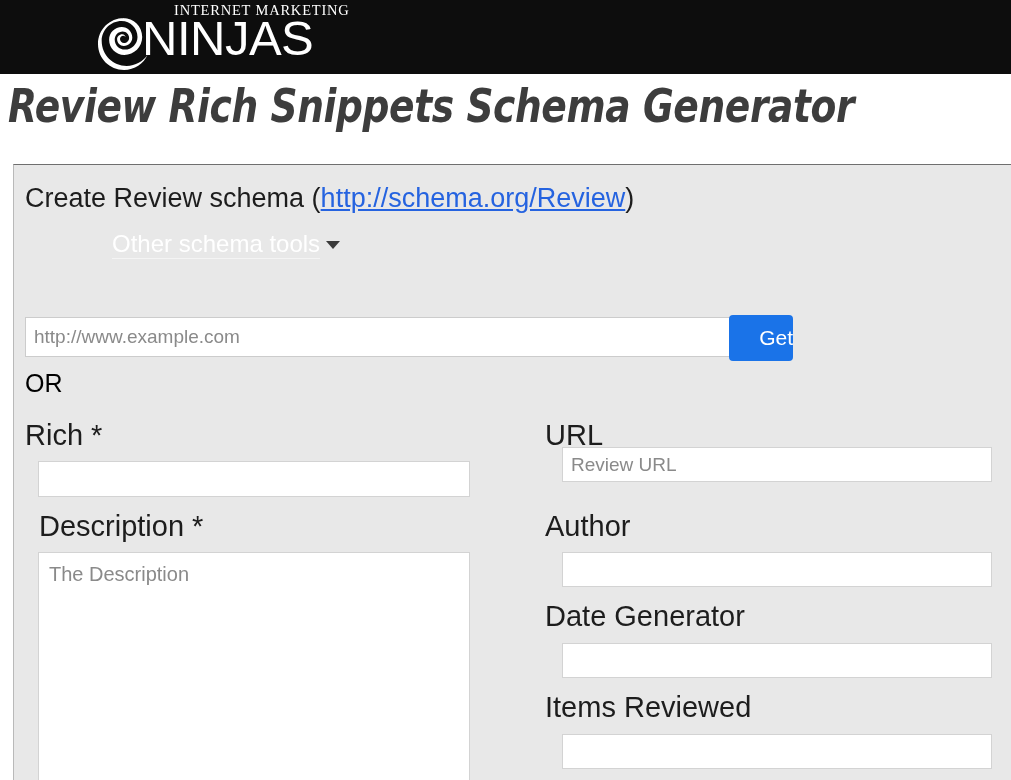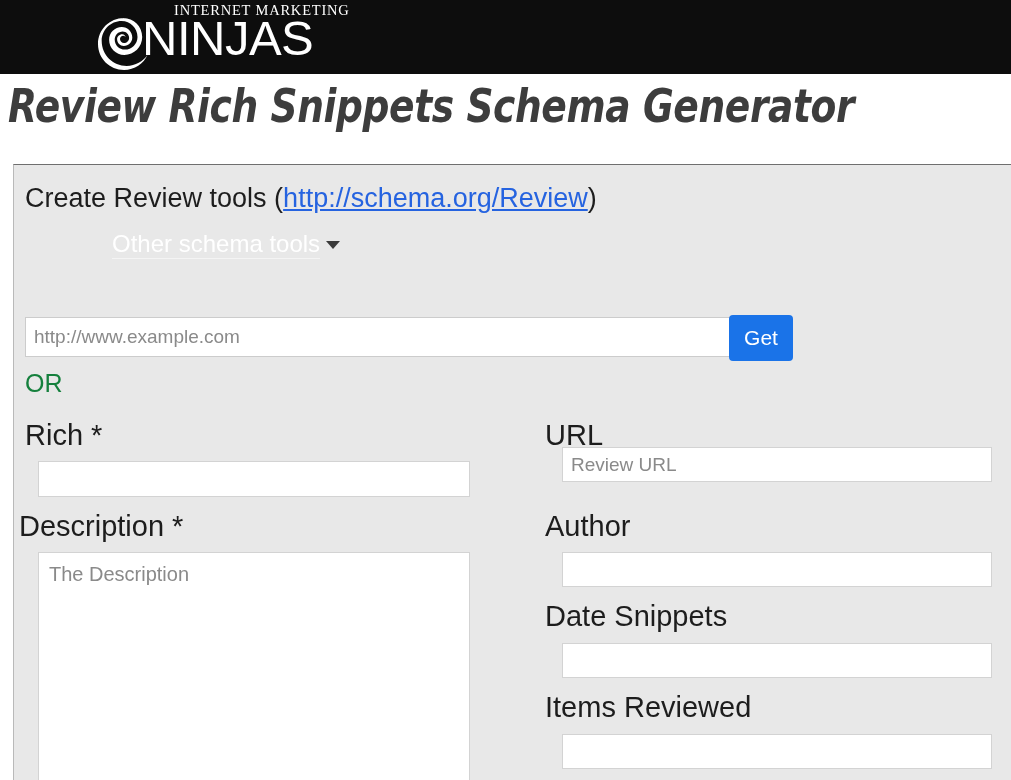--- a/index.html
+++ b/index.html
@@ -139,21 +139,21 @@
     position: absolute;
     font-size: 29px;
     line-height: 36px;
     color: #1d1d1d;
     white-space: nowrap;
   }
   .plain-text {
     position: absolute;
     font-size: 25px;
     line-height: 30px;
-    color: #15803d;
+    color: #000000;
     white-space: nowrap;
   }
 
   
   .text-input {
     position: absolute;
     background: #ffffff;
     border: 1px solid #d3d3d3;
     box-sizing: border-box;
     font-family: "Liberation Sans", sans-serif;
@@ -199,30 +199,30 @@
     top: 150px;
     width: 64px;
     height: 46px;
     background: #1a73e8;
     color: #ffffff;
     border: none;
     border-radius: 4px;
     font-family: "Liberation Sans", sans-serif;
     font-size: 21px;
     line-height: 46px;
-    text-align: center;
+    text-align: right;
     cursor: pointer;
     padding: 0;
   }
 
   
   #label-or      { left: 11px;  top: 203px; }
   #label-name    { left: 11px;  top: 252px; }
   #name-input    { left: 24px;  top: 296px; width: 432px; height: 36px; }
-  #label-desc    { left: 5px;  top: 343px; text-align: right; }
+  #label-desc    { left: 25px;  top: 343px; text-align: right; }
   #desc-textarea { left: 24px;  top: 387px; width: 432px; height: 240px; }
 
   
   #label-url2    { left: 531px; top: 252px; text-align: center; }
   #url2-input    { left: 548px; top: 282px; width: 430px; height: 35px; }
   #label-author  { left: 531px; top: 343px; text-align: right; }
   #author-input  { left: 548px; top: 387px; width: 430px; height: 35px; }
   #label-date    { left: 531px; top: 433px; }
   #date-input    { left: 548px; top: 478px; width: 430px; height: 35px; }
   #label-items   { left: 531px; top: 524px; }
@@ -252,21 +252,21 @@
     </div>
     <div class="logo-word">NINJAS</div>
   </div>
 </div>
 
 <h1 class="page-title">Review Rich Snippets Schema Generator</h1>
 
 <div class="panel">
 
   <div class="panel-heading">
-    <span>Create Review tools (</span><a href="#">http://schema.org/Review</a><span>)</span>
+    <span>Create Review schema (</span><a href="#">http://schema.org/Review</a><span>)</span>
   </div>
 
   <a class="other-tools" href="#">
     <span class="ot-text">Other schema tools</span><span class="caret"></span>
   </a>
 
   <div class="field-label" style="left:11px; top:108px;margin-top:40px;">URL *</div>
   <input class="text-input" id="url-input" type="text" placeholder="http://www.example.com" style="">
   <button id="get-button">Get</button>
 
@@ -277,19 +277,19 @@
 
   <div class="field-label" id="label-desc">Description *</div>
   <textarea class="text-area" id="desc-textarea" placeholder="The Description" style=""></textarea>
 
   <div class="field-label" id="label-url2">URL</div>
   <input class="text-input" id="url2-input" type="text" placeholder="Review URL" style="">
 
   <div class="field-label" id="label-author">Author</div>
   <input class="text-input" id="author-input" type="text" placeholder="" style="">
 
-  <div class="field-label" id="label-date">Date Snippets</div>
+  <div class="field-label" id="label-date">Date Generator</div>
   <input class="text-input" id="date-input" type="text" placeholder="" style="">
 
   <div class="field-label" id="label-items">Items Reviewed</div>
   <input class="text-input" id="items-input" type="text" placeholder="" style="">
 
 </div>
 
 </body></html>

